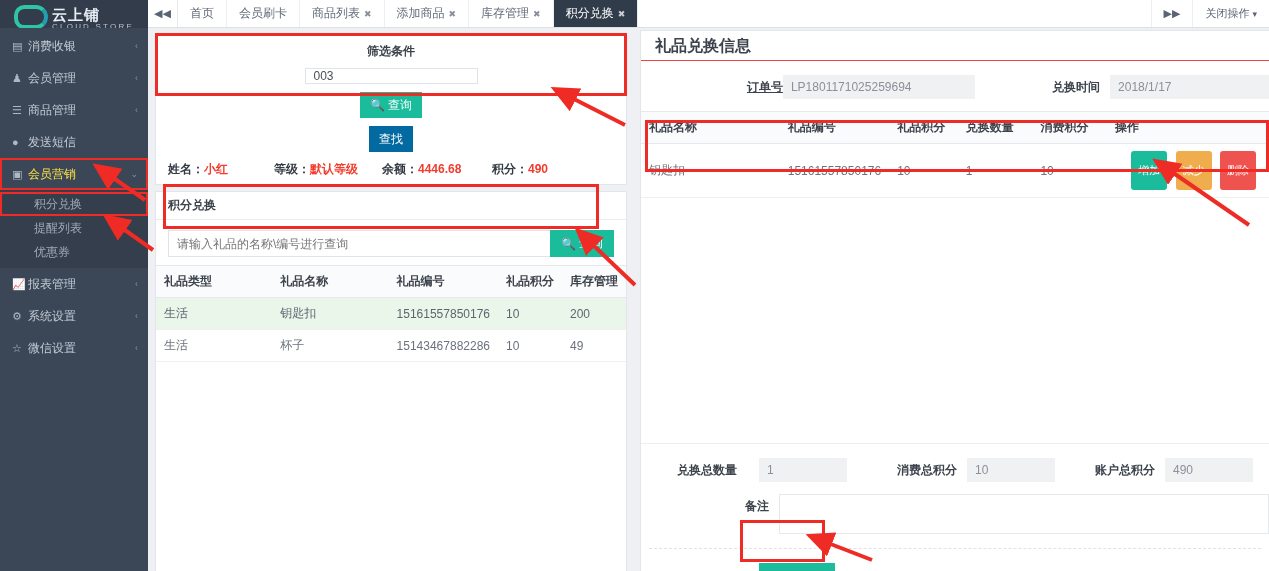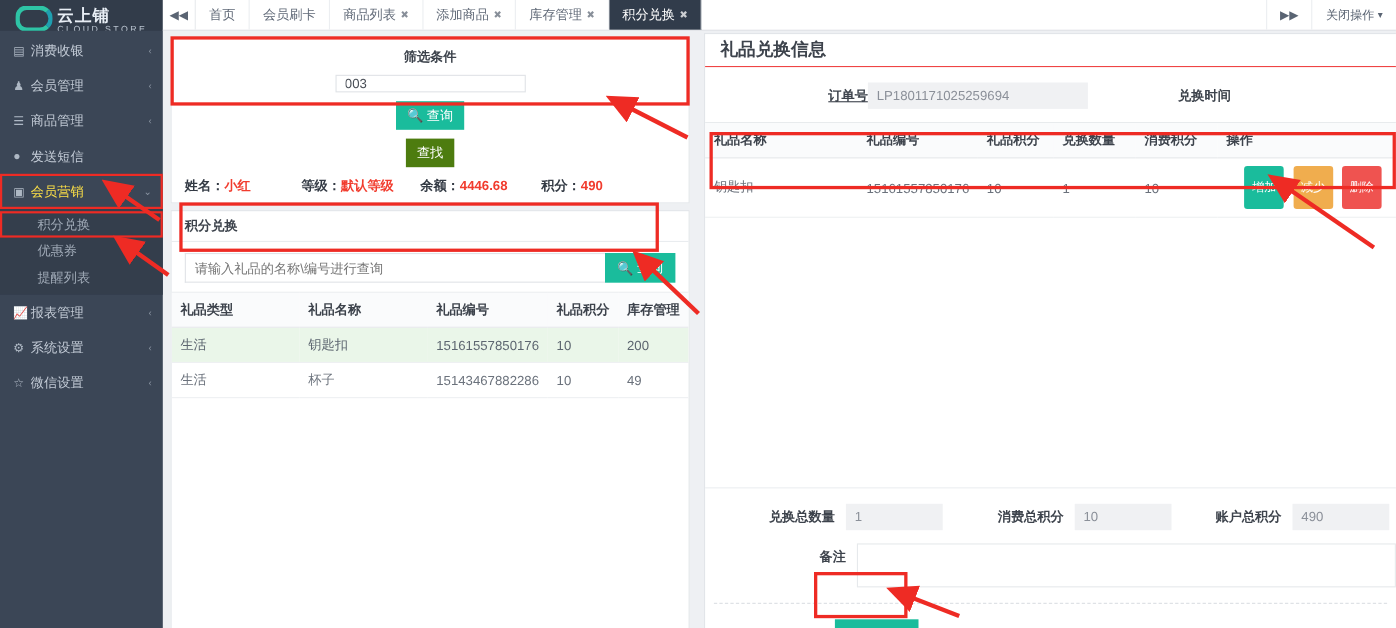--- a/index.html
+++ b/index.html
@@ -94,21 +94,21 @@
   .finput {
     flex: 1; height: 26px; border: 1px solid #e0e3e7; background: #fff;
     padding: 0 8px; font-size: 12px; color: #4a4f57;
     font-family: inherit;
   }
   .btn-green {
     height: 26px; padding: 0 10px; background: #1abc9c; color: #fff;
     border: none; font-size: 12px; cursor: pointer; white-space: nowrap;
     font-family: inherit; display: inline-flex; align-items: center; gap: 3px;
   }
-  .btn-green.alt { background: #4d7c0f; }
+  .btn-green.alt { background: #0369a1; }
   .member-row {
     display: flex; align-items: center; margin-top: 9px; padding-left: 2px;
     font-size: 12px; font-weight: bold; color: #333a44;
   }
   .member-row .seg { white-space: nowrap; }
   .member-row .val { color: #f13c2e; }
   .mw1 { width: 106px; } .mw2 { width: 108px; } .mw3 { width: 110px; }
 
   .gift-panel { margin-top: 6px; height: 488px; display: flex; flex-direction: column; }
   .panel-head {
@@ -253,22 +253,22 @@
         <span class="lbl">发送短信</span>
       </div>
       <div class="nav-item marketing highlight">
         <span class="ico">▣</span>
         <span class="lbl">会员营销</span>
         <span class="car">⌄</span>
       </div>
 
       <div class="subnav">
         <div class="sub-item boxed">积分兑换</div>
+        <div class="sub-item">提醒列表</div>
         <div class="sub-item">优惠券</div>
-        <div class="sub-item">提醒列表</div>
       </div>
 
       <div class="nav-item">
         <span class="ico">📈</span>
         <span class="lbl">报表管理</span>
         <span class="car">‹</span>
       </div>
       <div class="nav-item">
         <span class="ico">⚙</span>
         <span class="lbl">系统设置</span>
@@ -395,20 +395,21 @@
     </div>
   </div>
 
   <div class="right-col">
     <div class="rp-head">礼品兑换信息</div>
 
     <div class="form-row">
       <div class="frm-label order-lbl">订单号</div>
       <div class="ro-input order-val">LP1801171025259694</div>
       <div class="frm-label time-lbl">兑换时间</div>
+      <div class="ro-input time-val">2018/1/17</div>
     </div>
 
     <div class="r-table-wrap">
       <table class="rgrid">
         <thead>
           <tr>
             <th style="width:23%">礼品名称</th>
             <th style="width:16%">礼品编号</th>
             <th style="width:11%">礼品积分</th>
             <th style="width:12%">兑换数量</th>
@@ -428,21 +429,21 @@
               <span class="mini sub">减少</span>
               <span class="mini del">删除</span>
             </td>
           </tr>
         </tbody>
       </table>
       <div class="r-spacer"></div>
     </div>
 
     <div class="totals-row">
-      <div class="t-lbl" style="width:128px;padding-right:10px;">兑换总数量</div>
+      <div class="t-lbl" style="width:118px;padding-right:22px;">兑换总数量</div>
       <div class="ro-input" style="width:88px;">1</div>
       <div class="t-lbl" style="width:120px;padding-right:10px;">消费总积分</div>
       <div class="ro-input" style="width:88px;">10</div>
       <div class="t-lbl" style="width:110px;padding-right:10px;">账户总积分</div>
       <div class="ro-input" style="width:88px;">490</div>
     </div>
 
     <div class="remark-row">
       <div class="t-lbl" style="width:118px;padding-right:10px;padding-top:4px;">备注</div>
       <textarea class="remark-box" style=""></textarea>

